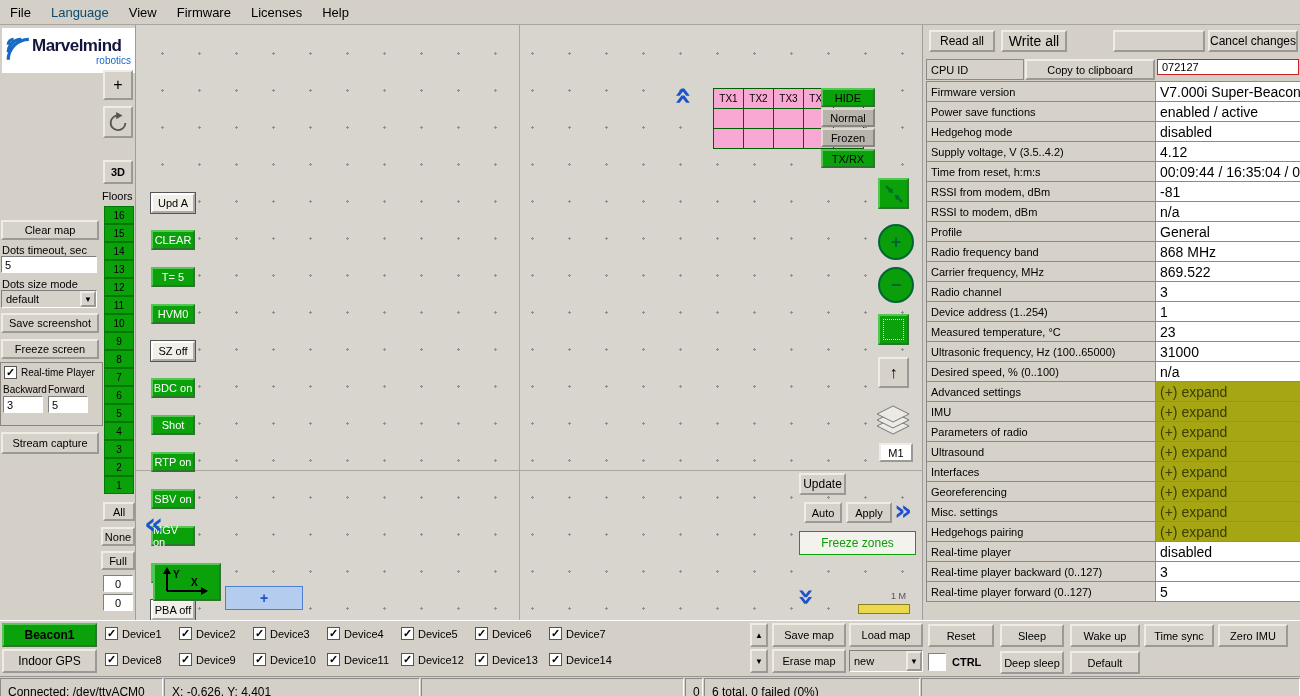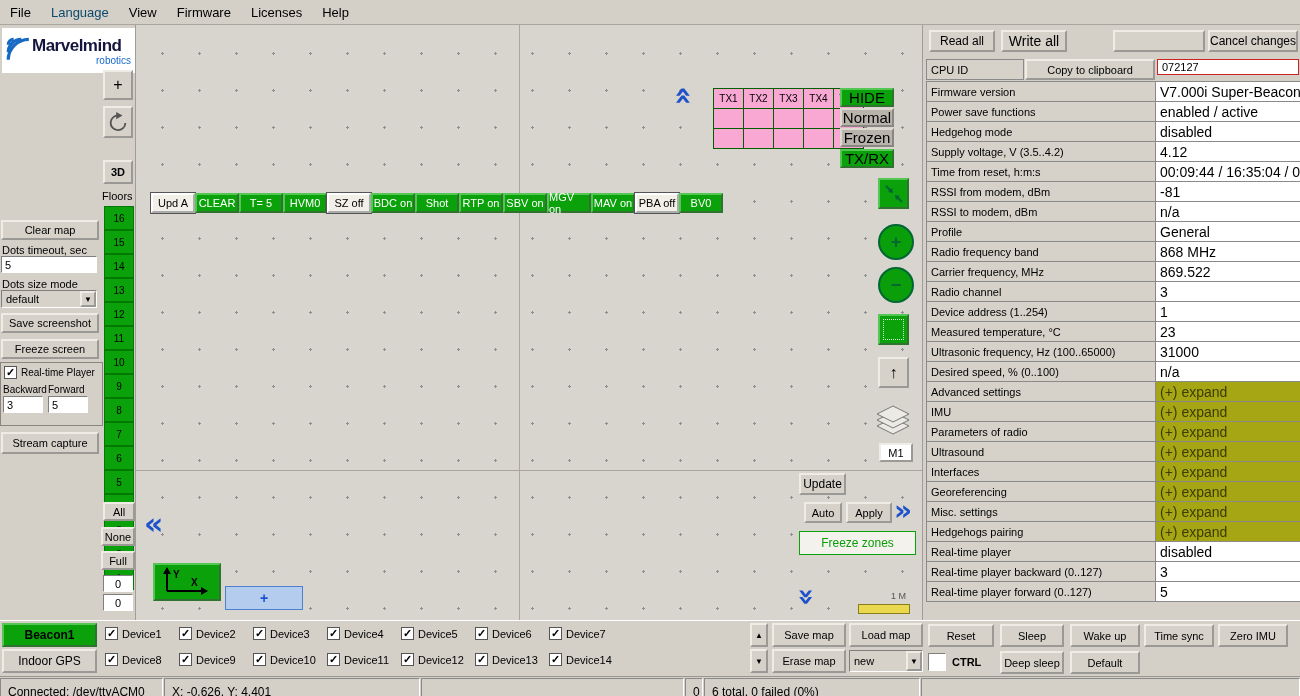--- a/index.html
+++ b/index.html
@@ -20,31 +20,31 @@
   .lbl{position:absolute;font-size:11px;white-space:nowrap}
   input.field{position:absolute;box-sizing:border-box;border:1px solid;border-color:#7f7f7f #fff #fff #7f7f7f;font-family:"Liberation Sans",sans-serif;font-size:11px;padding-left:3px;background:#fff}
   .combo{position:absolute;box-sizing:border-box;background:#d6d2ca;border:1px solid;border-color:#7f7f7f #fff #fff #7f7f7f;display:flex;align-items:center}
   .combo .txt{flex:1;padding-left:4px;background:#d6d2ca}
   .combo .arrow{width:16px;height:100%;background:#d6d2ca;border:2px outset #efece6;display:flex;align-items:center;justify-content:center;font-size:8px;box-sizing:border-box}
   .cbx{display:inline-flex;width:13px;height:13px;background:#fff;border:1px solid #555;align-items:center;justify-content:center;font-size:11px;font-weight:bold;box-sizing:border-box}
   #rtframe{position:absolute;left:0;top:337px;width:101px;height:62px;border:1px solid #8a867f}
   
   .toolbtn{font-size:12px}
   #floors{position:absolute;left:104px;top:206px;width:30px;display:flex;flex-direction:column}
-  .floor{height:24px;background:#0aa10a;border:1px solid #047804;box-sizing:border-box;color:#000;font-size:10px;display:flex;align-items:center;justify-content:center}
+  .floor{height:18px;background:#0aa10a;border:1px solid #047804;box-sizing:border-box;color:#000;font-size:10px;display:flex;align-items:center;justify-content:center}
   
   #map{position:absolute;left:135px;top:25px;width:787px;height:595px;background:#d8d5cf;background-image:radial-gradient(circle,#8f8f8f 1px,transparent 1.4px);background-size:37px 37px;background-position:8px 10px;border-left:1px solid #a09c96;overflow:hidden}
   .axis-line{position:absolute;background:#aaa69f}
-  #action-col{position:absolute;left:15px;top:168px;display:flex;flex-direction:row;gap:0}
+  #action-col{position:absolute;left:15px;top:168px;display:flex;flex-direction:column;gap:17px}
   .act{width:44px;height:20px;display:flex;align-items:center;justify-content:center;font-size:11px;box-sizing:border-box}
   .act.on{background:#0aa10a;color:#fff;border:2px outset #54c654}
   .act.off{background:#f2efe9;color:#000;border:2px outset #fff;outline:1px solid #555}
   #tx-grid{position:absolute;left:577px;top:63px;display:grid;grid-template-columns:repeat(5,29px);grid-auto-rows:19px;gap:1px;background:#005f00;border:1px solid #005f00}
   .txh,.txc{background:#f9a8d4;display:flex;align-items:center;justify-content:center;font-size:10px;color:#000}
-  .txside{position:absolute;left:704px;width:54px;height:19px;font-size:15px}
+  .txside{position:absolute;left:685px;width:54px;height:19px;font-size:11px}
   .graybtn{background:#b8b4ac;color:#000;border:2px outset #dedad2}
   .chev{position:absolute;color:#1d52cb;font-weight:bold;font-family:"DejaVu Sans",sans-serif;line-height:1}
   .iconbtn{position:absolute;display:flex;align-items:center;justify-content:center}
   .circle-tool{position:absolute;width:32px;height:32px;border-radius:50%;background:#0a9e0a;border:2px solid #063;color:#063;display:flex;align-items:center;justify-content:center;font-size:18px;font-weight:bold}
   #freeze-zones{position:absolute;left:663px;top:506px;width:115px;height:22px;background:#f4f2ec;border:1px solid #0aa10a;color:#0a9e0a;display:flex;align-items:center;justify-content:center;font-size:12px}
   #axis-icon{position:absolute;left:17px;top:538px;width:64px;height:34px;background:#0aa10a;border:2px outset #54c654}
   #add-submap{position:absolute;left:89px;top:561px;width:76px;height:22px;background:#b4cdee;border:1px solid #4f7fd0;color:#1d4fd0;display:flex;align-items:center;justify-content:center;font-size:14px;font-weight:bold}
   #scale-label{position:absolute;left:720px;top:566px;width:50px;text-align:right;font-size:9px;color:#555}
   #scale-bar{position:absolute;left:722px;top:579px;width:50px;height:8px;background:#ead84e;border:1px solid #8a7d1e}
   

